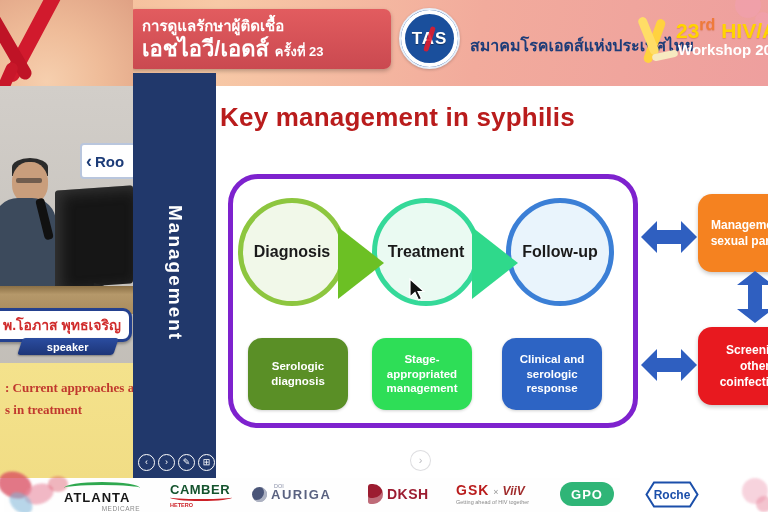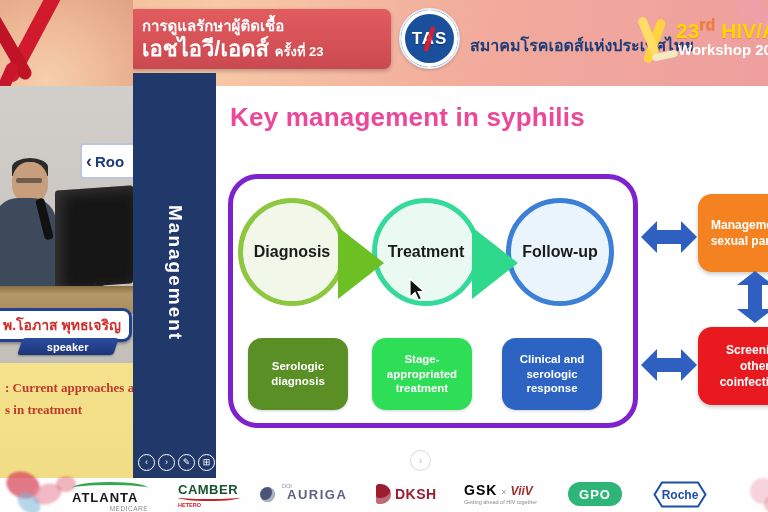--- a/index.html
+++ b/index.html
@@ -75,21 +75,21 @@
   
   .navybar { left:133px; top:73px; width:83px; height:405px; background:#21386b; }
   .vlabel { position:absolute; left:50%; top:132px; transform:translateX(-50%);
     writing-mode:vertical-rl; color:#fff; font-size:19px; font-weight:600; letter-spacing:2px; }
   .controls { position:absolute; left:5px; bottom:7px; display:flex; gap:3px; }
   .ctrl { width:17px; height:17px; border:1.5px solid #fff; border-radius:50%; color:#fff;
     font-size:9px; line-height:14px; text-align:center; cursor:pointer; }
 
   
   .slide { left:216px; top:86px; width:552px; height:392px; background:#fff; }
-  .slide-title { position:absolute; left:14px; top:16px; font-size:26px; font-weight:800; color:#ec4899;
+  .slide-title { position:absolute; left:4px; top:16px; font-size:26px; font-weight:800; color:#b91c1c;
     letter-spacing:.2px; }
   .frame { position:absolute; left:12px; top:88px; width:410px; height:254px;
     border:5px solid #7e22ce; border-radius:30px; }
   .circle { position:absolute; top:112px; width:108px; height:108px; border-radius:50%;
     display:flex; align-items:center; justify-content:center; font-size:16px; font-weight:bold; color:#1a1a1a; }
   .c1 { left:22px;  border:5px solid #8dc63f; background:#f1f8e9; }
   .c2 { left:156px; border:5px solid #35d999; background:#eafaf2; }
   .c3 { left:290px; border:5px solid #3b7fd6; background:#e9f4fc; }
   .flow-arrow { position:absolute; top:141px; width:0; height:0;
     border-top:36px solid transparent; border-bottom:36px solid transparent; }
@@ -105,40 +105,40 @@
   .sbox { position:absolute; width:114px; border-radius:14px; display:flex; align-items:center;
     justify-content:center; text-align:center; color:#fff; font-weight:bold; font-size:12px;
     line-height:1.35; white-space:pre-line; box-shadow:0 2px 4px rgba(0,0,0,.22); }
   .sb1 { left:698px; top:194px; height:78px; background:#f58220; }
   .sb2 { left:698px; top:327px; height:78px; background:#e8191f; }
   .ghost-btn { left:410px; top:450px; width:21px; height:21px; border-radius:50%;
     background:rgba(255,255,255,.65); border:1px solid rgba(120,120,130,.25);
     color:rgba(120,120,130,.5); font-size:11px; text-align:center; line-height:19px; }
 
   
-  .footer { left:12px; top:478px; width:616px; height:34px; background:#fefefe; }
+  .footer { left:4px; top:478px; width:616px; height:34px; background:#fefefe; }
   .pill { position:absolute; border-radius:50%; filter:blur(1px); }
   .sponsor { position:absolute; }
   .atl-arc { width:76px; height:12px; border-top:3px solid #2fa84f; border-radius:50%; }
   .atl-txt { font-size:13px; font-weight:bold; color:#171717; letter-spacing:1px; margin-top:-4px; }
   .atl-sub { font-size:6.5px; color:#8a8a8a; text-align:right; letter-spacing:.5px; }
   .cam-txt { font-size:13px; font-weight:bold; color:#14532d; letter-spacing:.5px; }
   .cam-swoosh { width:62px; height:7px; border-bottom:2.5px solid #cc2027; border-radius:50%; margin-top:-3px; }
   .cam-sub { font-size:5.5px; color:#cc2027; font-weight:bold; margin-top:1px; }
-  .aur-wrap { display:flex; align-items:flex-start; gap:12px; }
+  .aur-wrap { display:flex; align-items:flex-start; gap:4px; }
   .aur-icon { width:15px; height:15px; border-radius:50%; background:#4a5578;
     box-shadow:inset -3px -2px 0 rgba(255,255,255,.55); }
   .aur-txt { font-size:13px; font-weight:bold; color:#5a6280; letter-spacing:1.5px; }
   .aur-sub { font-size:5.5px; color:#8a90a8; position:absolute; left:22px; top:-4px; }
   .dksh-wrap { display:flex; align-items:center; gap:4px; }
   .dksh-icon { width:15px; height:20px; background:#9c1c30; border-radius:3px 10px 10px 3px;
     box-shadow:inset 0 -6px 0 rgba(255,255,255,.35); }
   .dksh-txt { font-size:14px; font-weight:bold; color:#9c1c30; letter-spacing:.5px; }
   .gsk-row { display:flex; align-items:baseline; gap:4px; }
-  .gsk-txt { font-size:14px; font-weight:bold; color:#000000; letter-spacing:1px; }
+  .gsk-txt { font-size:14px; font-weight:bold; color:#b91c1c; letter-spacing:1px; }
   .gsk-sep { font-size:9px; color:#999; }
   .viiv-txt { font-size:12px; font-weight:bold; font-style:italic; color:#a02c2c; }
   .gsk-tag { font-size:5.5px; color:#8a8a8a; margin-top:1px; }
   .gpo-pill { width:54px; height:24px; border-radius:12px; background:#2fb577; display:flex;
     align-items:center; justify-content:center; color:#fff; font-weight:bold; font-size:13px; letter-spacing:1px; }
 </style>
 </head>
 <body>
 
 <div class="screen">
@@ -208,21 +208,21 @@
     <div class="frame"></div>
     <div class="circle c1">Diagnosis</div>
     <div class="circle c2">Treatment</div>
     <div class="circle c3">Follow-up</div>
     <div class="flow-arrow fa1"></div>
     <div class="flow-arrow fa2"></div>
     <div class="dbox d1">Serologic
 diagnosis</div>
     <div class="dbox d2">Stage-
 appropriated
-treatment</div>
+management</div>
     <div class="dbox d3">Clinical and
 serologic
 response</div>
   </div>
 
   <svg class="abs" style="left:640px; top:215px;" width="58" height="44">
     <polygon points="1,22 17,6 17,15 41,15 41,6 57,22 41,38 41,29 17,29 17,38" fill="#2f5fc0"></polygon>
   </svg>
   <div class="abs sbox sb1">Management of
 sexual partners</div>

